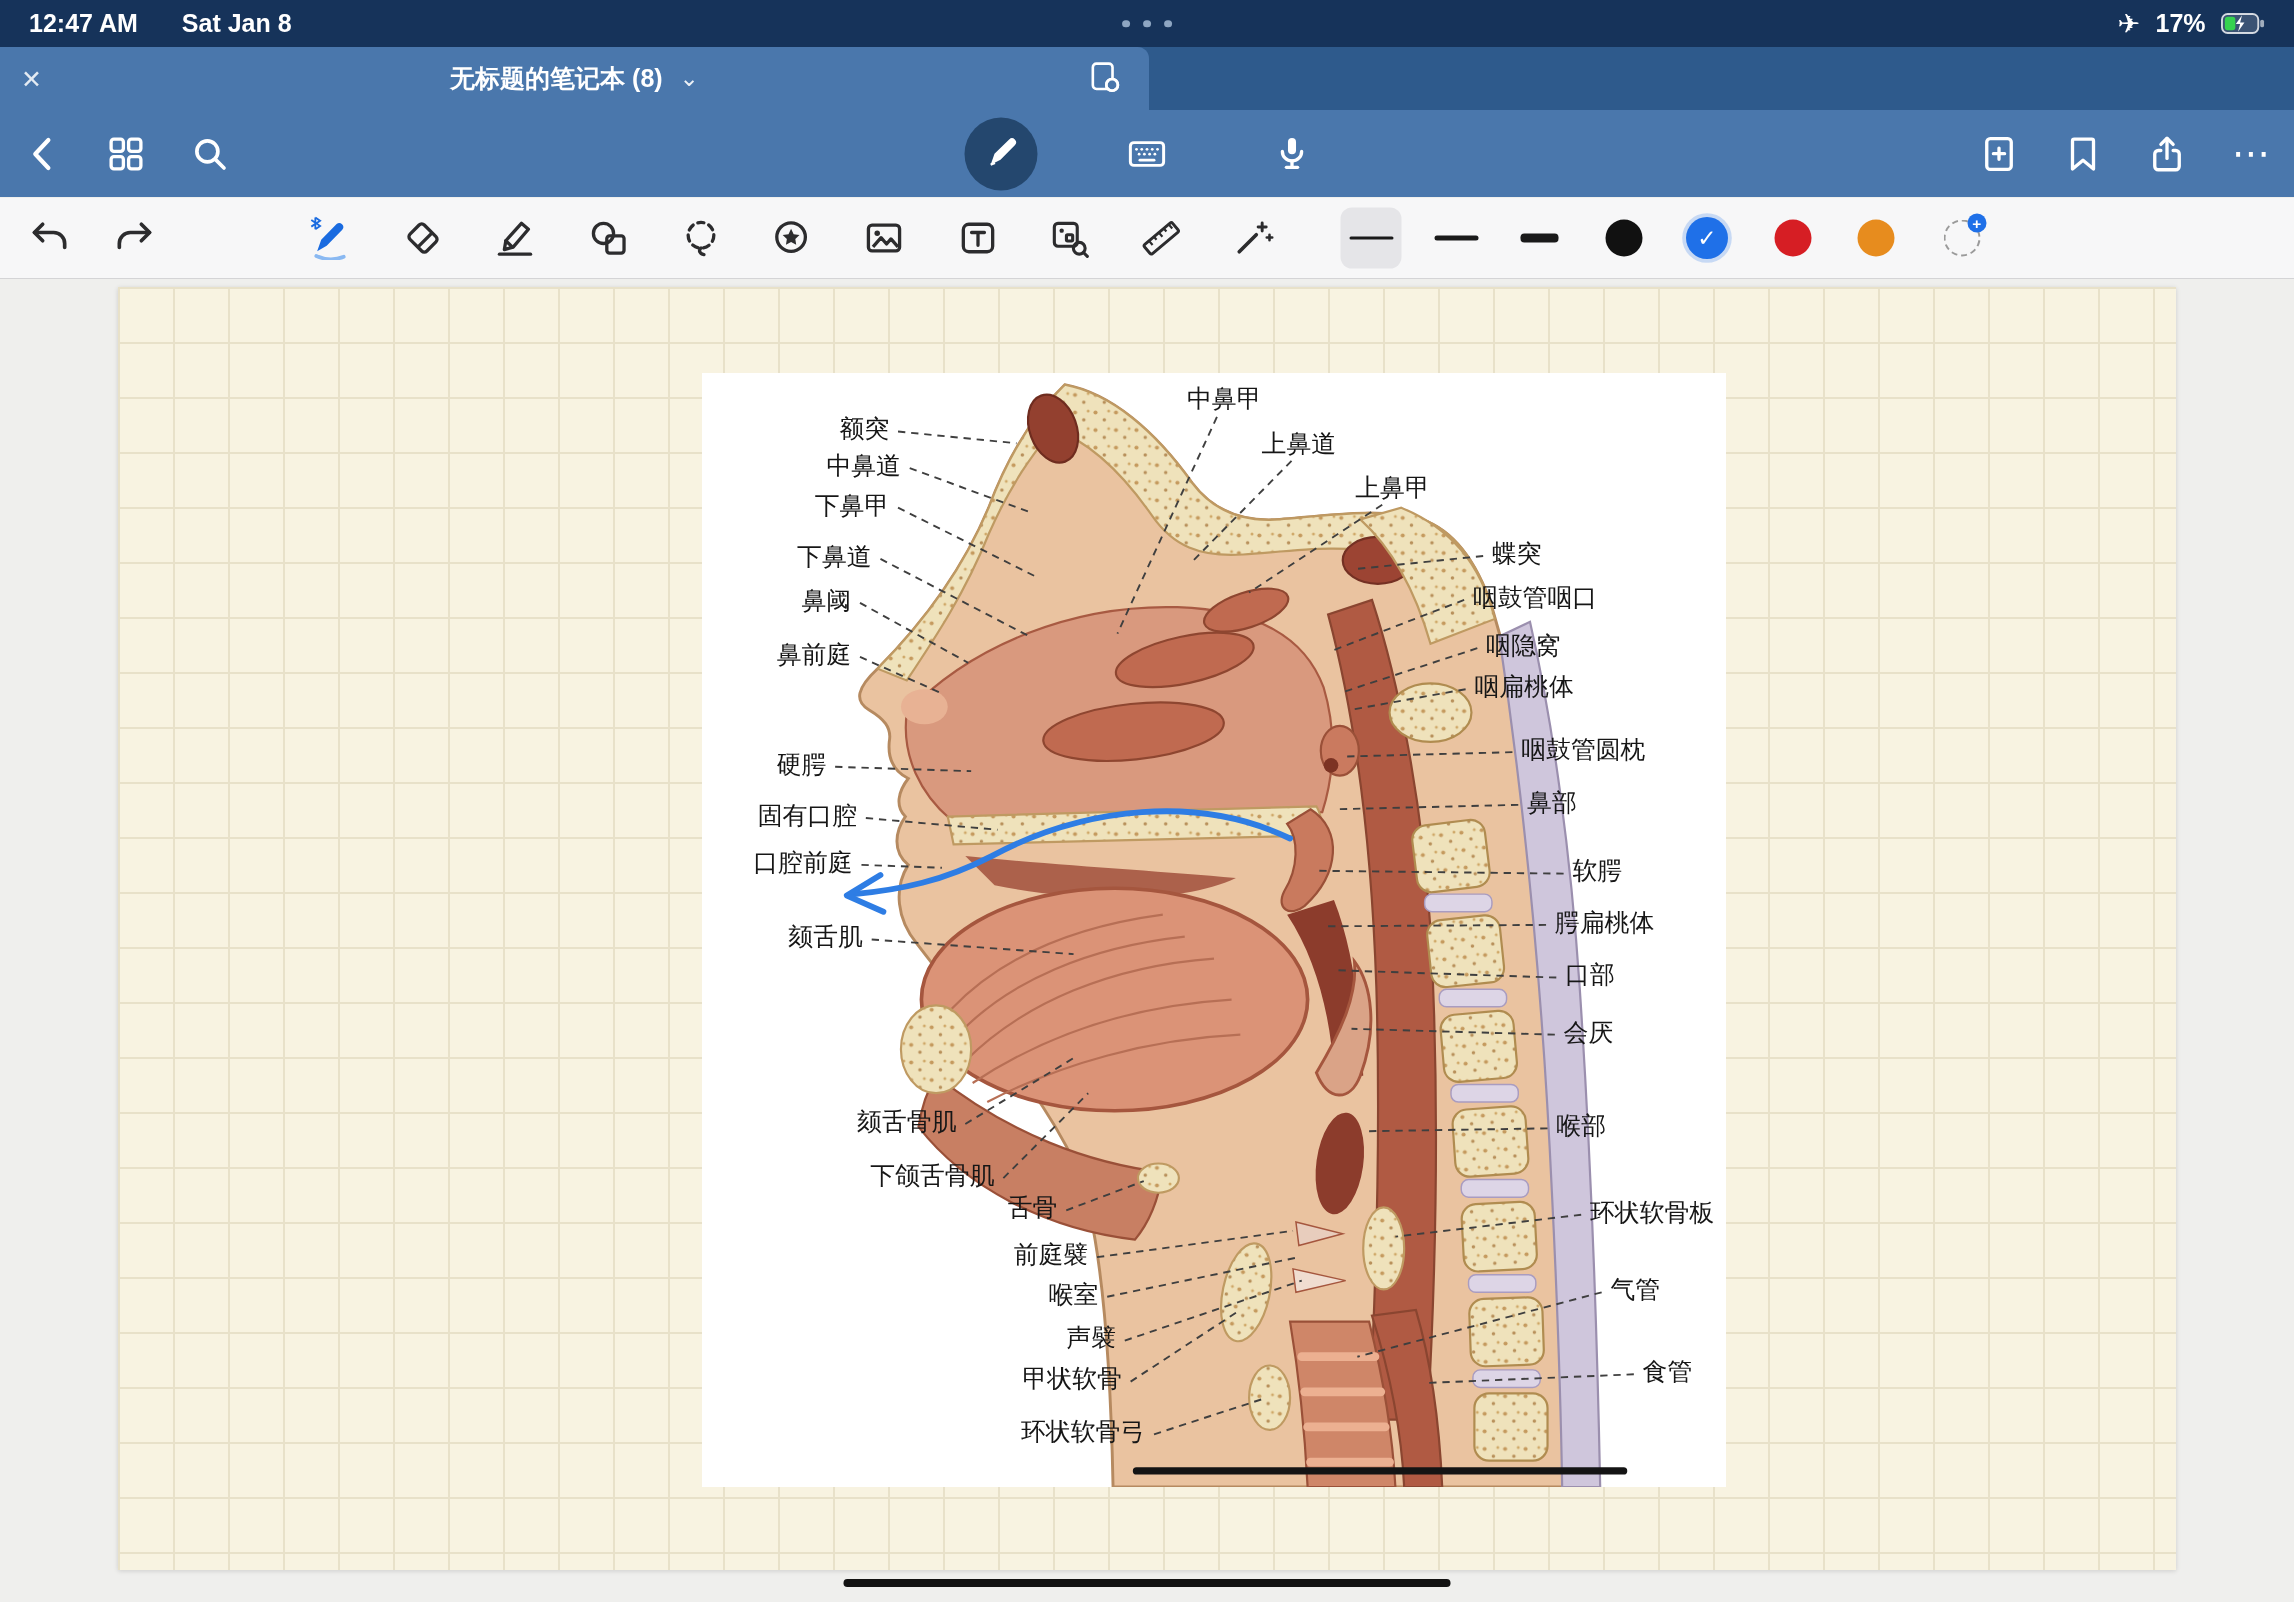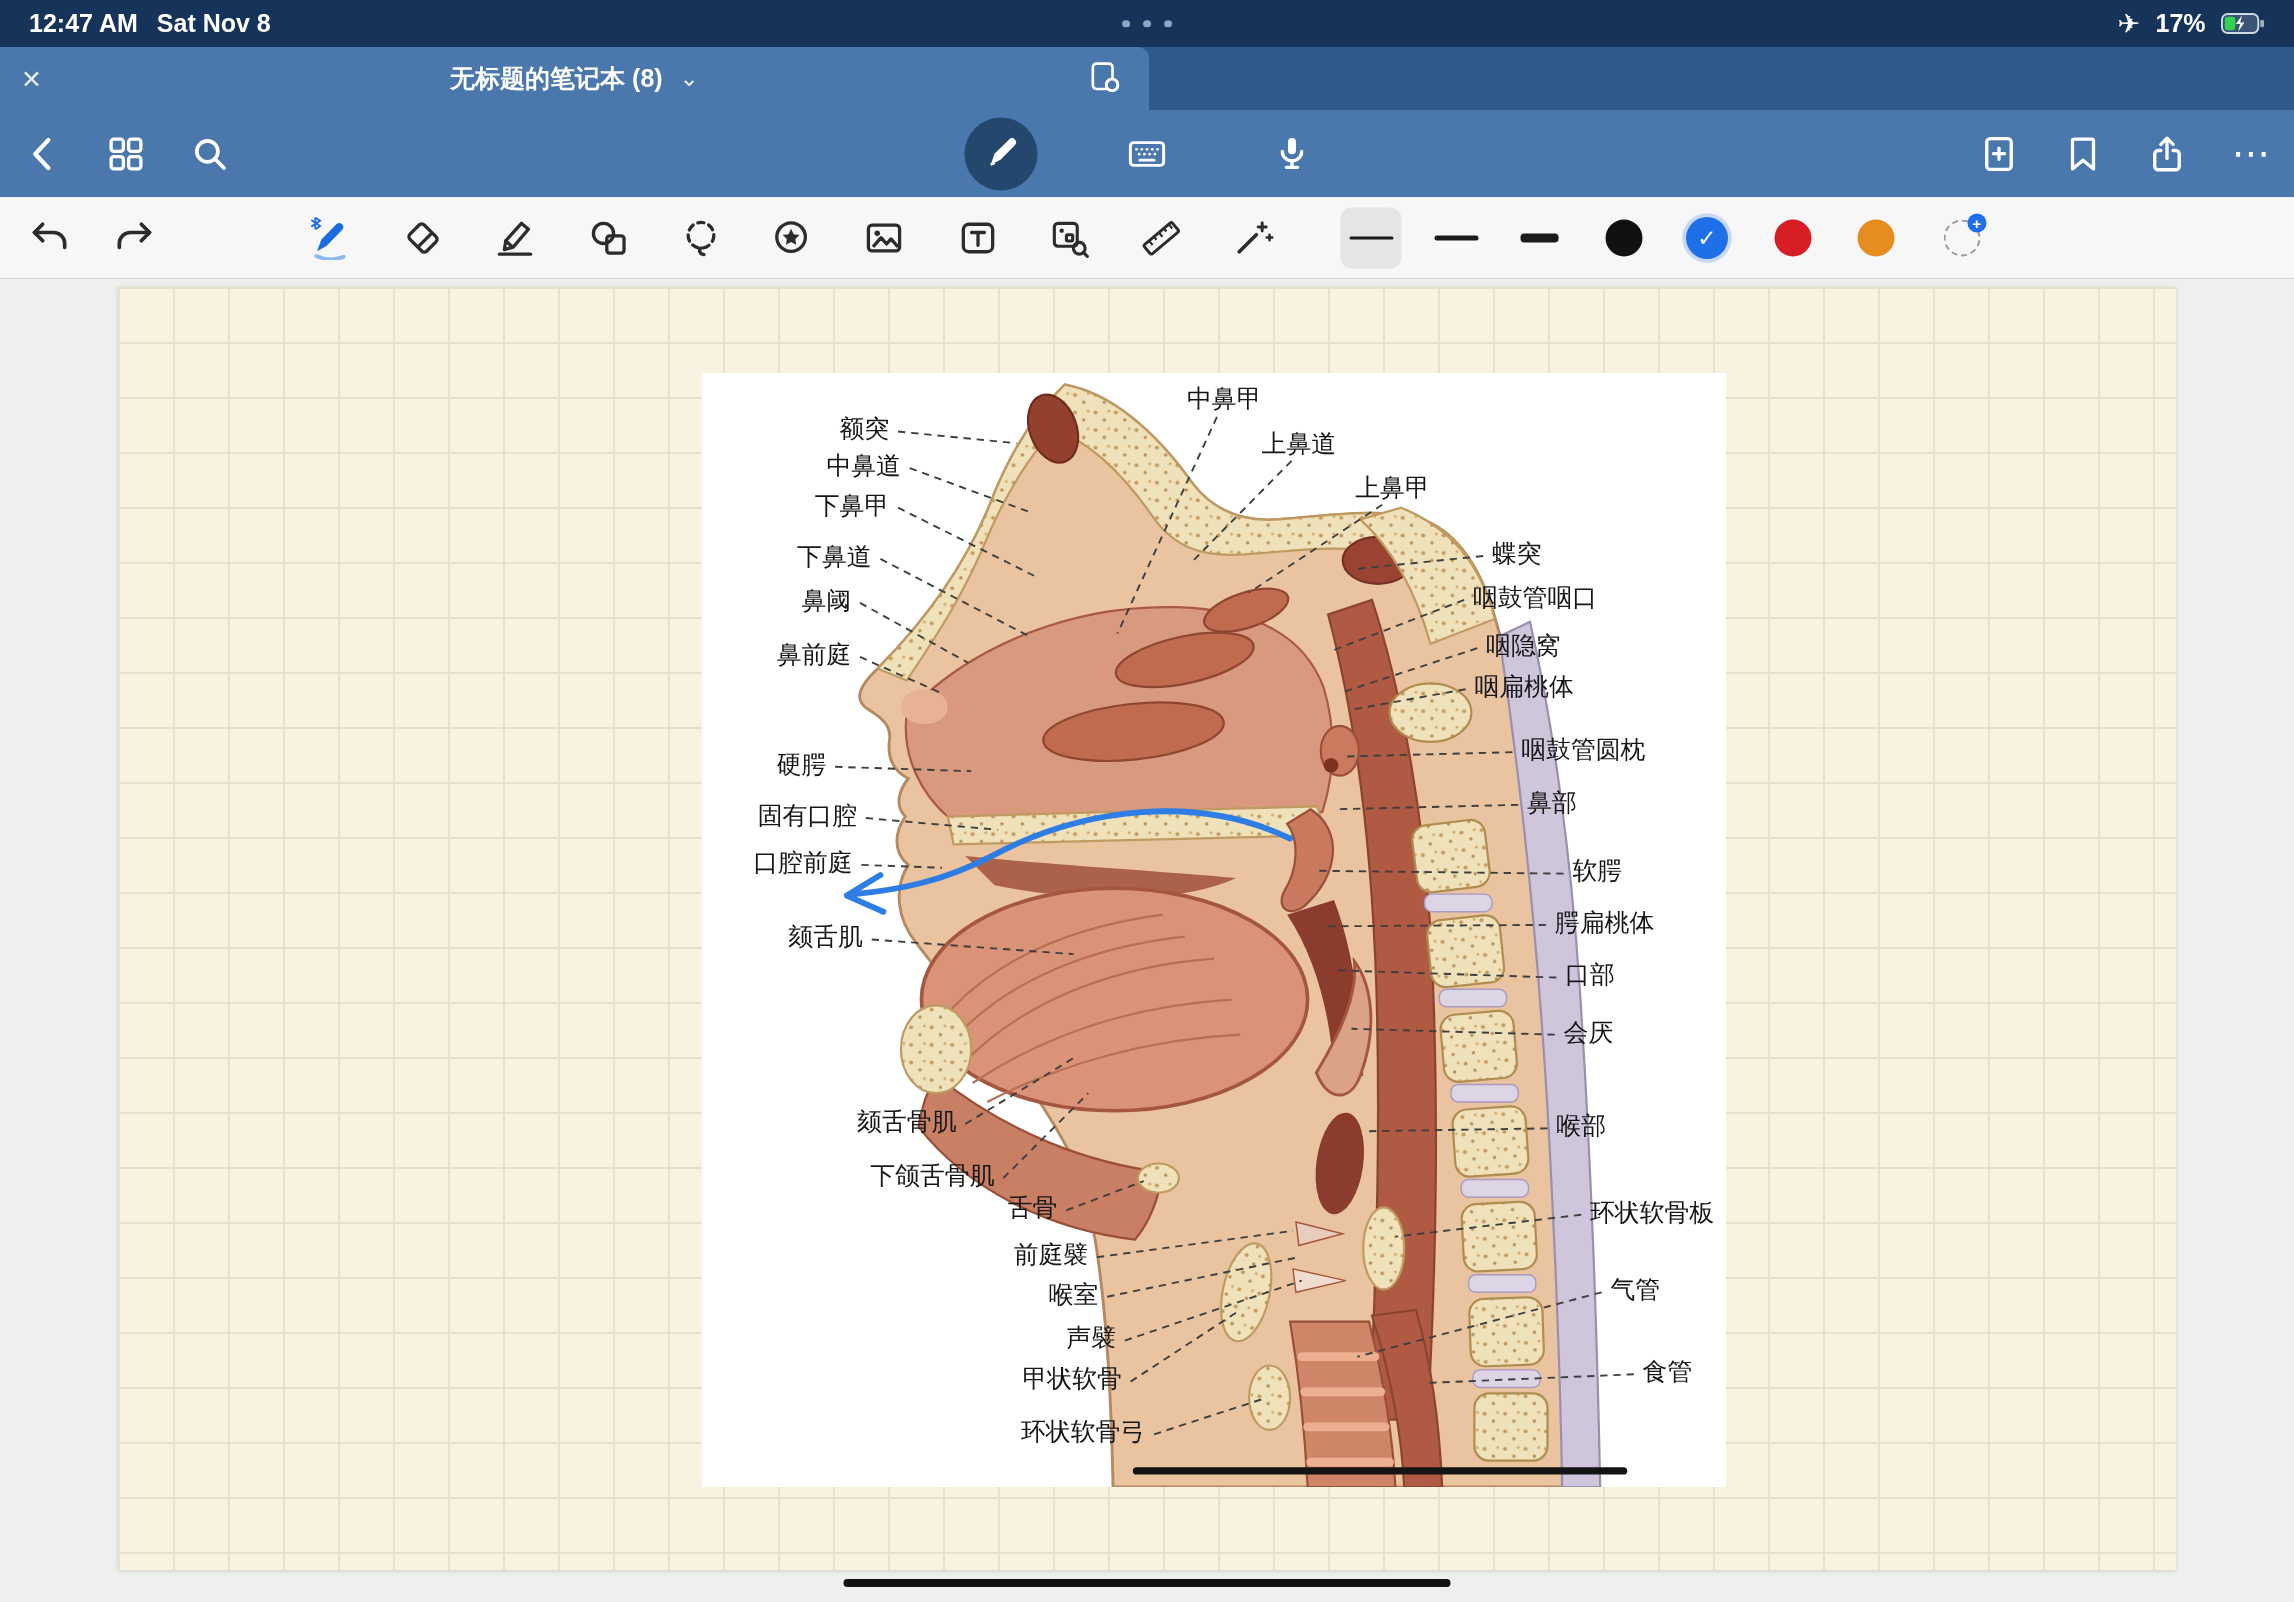--- a/index.html
+++ b/index.html
@@ -4,21 +4,21 @@
 <style>
   * { margin:0; padding:0; box-sizing:border-box; }
   html,body { width:2294px; height:1602px; overflow:hidden; }
   body { font-family:"Liberation Sans","DejaVu Sans",sans-serif; background:#efefed; }
   .screen { position:relative; width:2294px; height:1602px; background:#efefed; overflow:hidden; }
 
   
   .status { position:absolute; top:0; left:0; right:0; height:47px; background:#16335a;
             display:flex; align-items:center; justify-content:space-between; padding:0 29px;
             color:#fff; font-size:25px; font-weight:600; }
-  .status-left { display:flex; gap:19px; align-items:center; }
+  .status-left { display:flex; gap:44px; align-items:center; }
   .status-dots { position:absolute; left:50%; top:50%; transform:translate(-50%,-50%); display:flex; gap:13.4px; }
   .status-dots i { width:7.7px; height:7.7px; border-radius:50%; background:#8ea6c2; }
   .status-right { display:flex; gap:15.4px; align-items:center; }
   .plane { font-size:27px; font-weight:400; }
 
   
   .tabbar { position:absolute; top:47px; left:0; right:0; height:63px; background:#2e5a8c; }
   .tab { position:absolute; left:0; top:0; bottom:0; width:1149px; background:#4a77ac;
          border-radius:0 11.5px 0 0; display:flex; align-items:center; justify-content:center; }
   .tab-title { color:#fff; font-size:25px; font-weight:600; display:flex; align-items:center; gap:17px;justify-content:center; }
@@ -77,21 +77,21 @@
                     width:607px; height:7.7px; border-radius:3.8px; background:#121212; }
 </style>
 </head>
 <body>
 
 <div class="screen">
 
   <div class="status">
     <div class="status-left">
       <span>12:47 AM</span>
-      <span>Sat Nov 8</span>
+      <span>Sat Jan 8</span>
     </div>
     <div class="status-dots">
         <i></i>
         <i></i>
         <i></i>
       </div>
     <div class="status-right">
       <span class="plane">✈</span>
       <span>17%</span>
       <svg width="44" height="23" viewBox="0 0 46 24">

